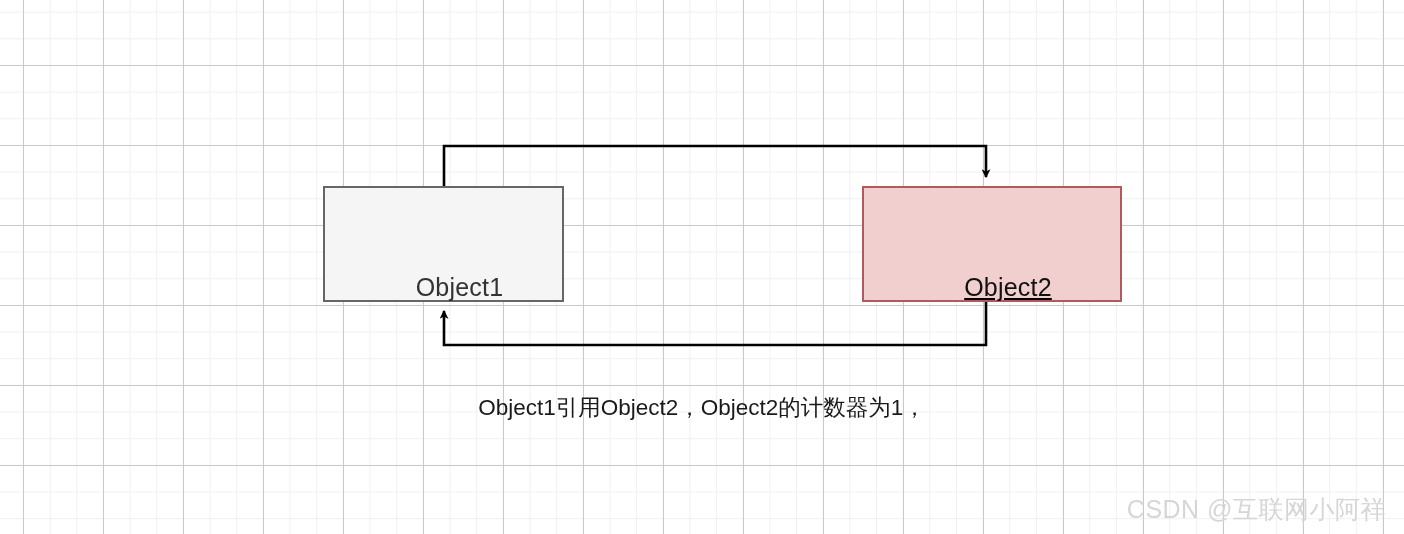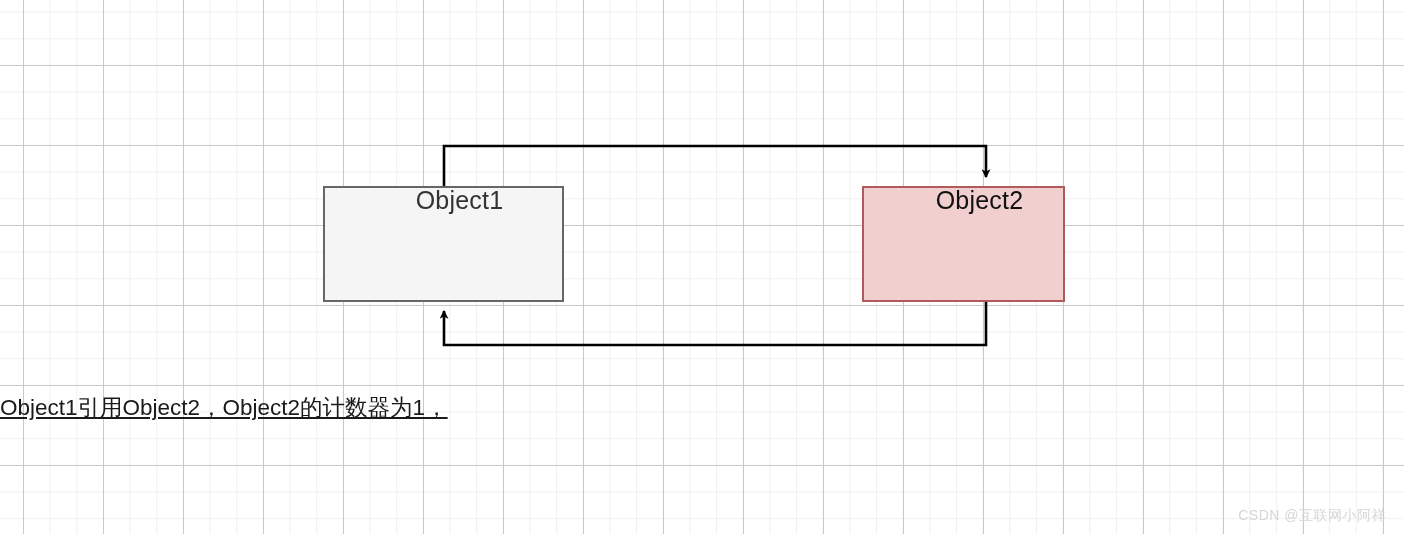--- a/index.html
+++ b/index.html
@@ -30,21 +30,21 @@
       23px 65px,
       23px 65px;
     overflow: hidden;
     font-family: "Liberation Sans", "DejaVu Sans", sans-serif;
   }
 
   .node {
     position: absolute;
     box-sizing: border-box;
     display: flex;
-    align-items: flex-start;
+    align-items: flex-end;
     justify-content: center;
     z-index: 3;
     padding-left: 32px;
   }
   .node-label {
     font-size: 25px;
     line-height: 1;
     letter-spacing: 0.2px;
     white-space: nowrap;
   }
@@ -55,56 +55,56 @@
     width: 241px;
     height: 116px;
     background: #f5f5f5;
     border: 2px solid #666666;
   }
   #node-object1 .node-label { color: #333333; }
 
   #node-object2 {
     left: 862px;
     top: 186px;
-    width: 203px;
+    width: 260px;
     height: 116px;
     background: #f2cfcf;
     border: 2px solid #b05a5e;
+    text-decoration: underline;
   }
   #node-object2 .node-label { color: #111111; }
 
   #edges {
     position: absolute;
     left: 0;
     top: 0;
     width: 1404px;
     height: 534px;
     z-index: 2;
   }
 
   #caption {
     position: absolute;
     left: 0;
     top: 392px;
     width: 1404px;
-    text-align: left;
+    text-align: center;
     color: #1a1a1a;
     font-size: 22.5px;
     line-height: 31px;
     z-index: 4;
-    text-decoration: underline;
   }
   #caption .cap-line { display: block; white-space: nowrap; }
 
   #watermark {
     position: absolute;
     right: 18px;
     bottom: 12px;
     color: #d6d6d6;
-    font-size: 14px;
+    font-size: 25px;
     line-height: 1;
     letter-spacing: 0.5px;
     white-space: nowrap;
     z-index: 5;
   }
 </style>
 </head>
 <body>
 
 <div id="canvas">

